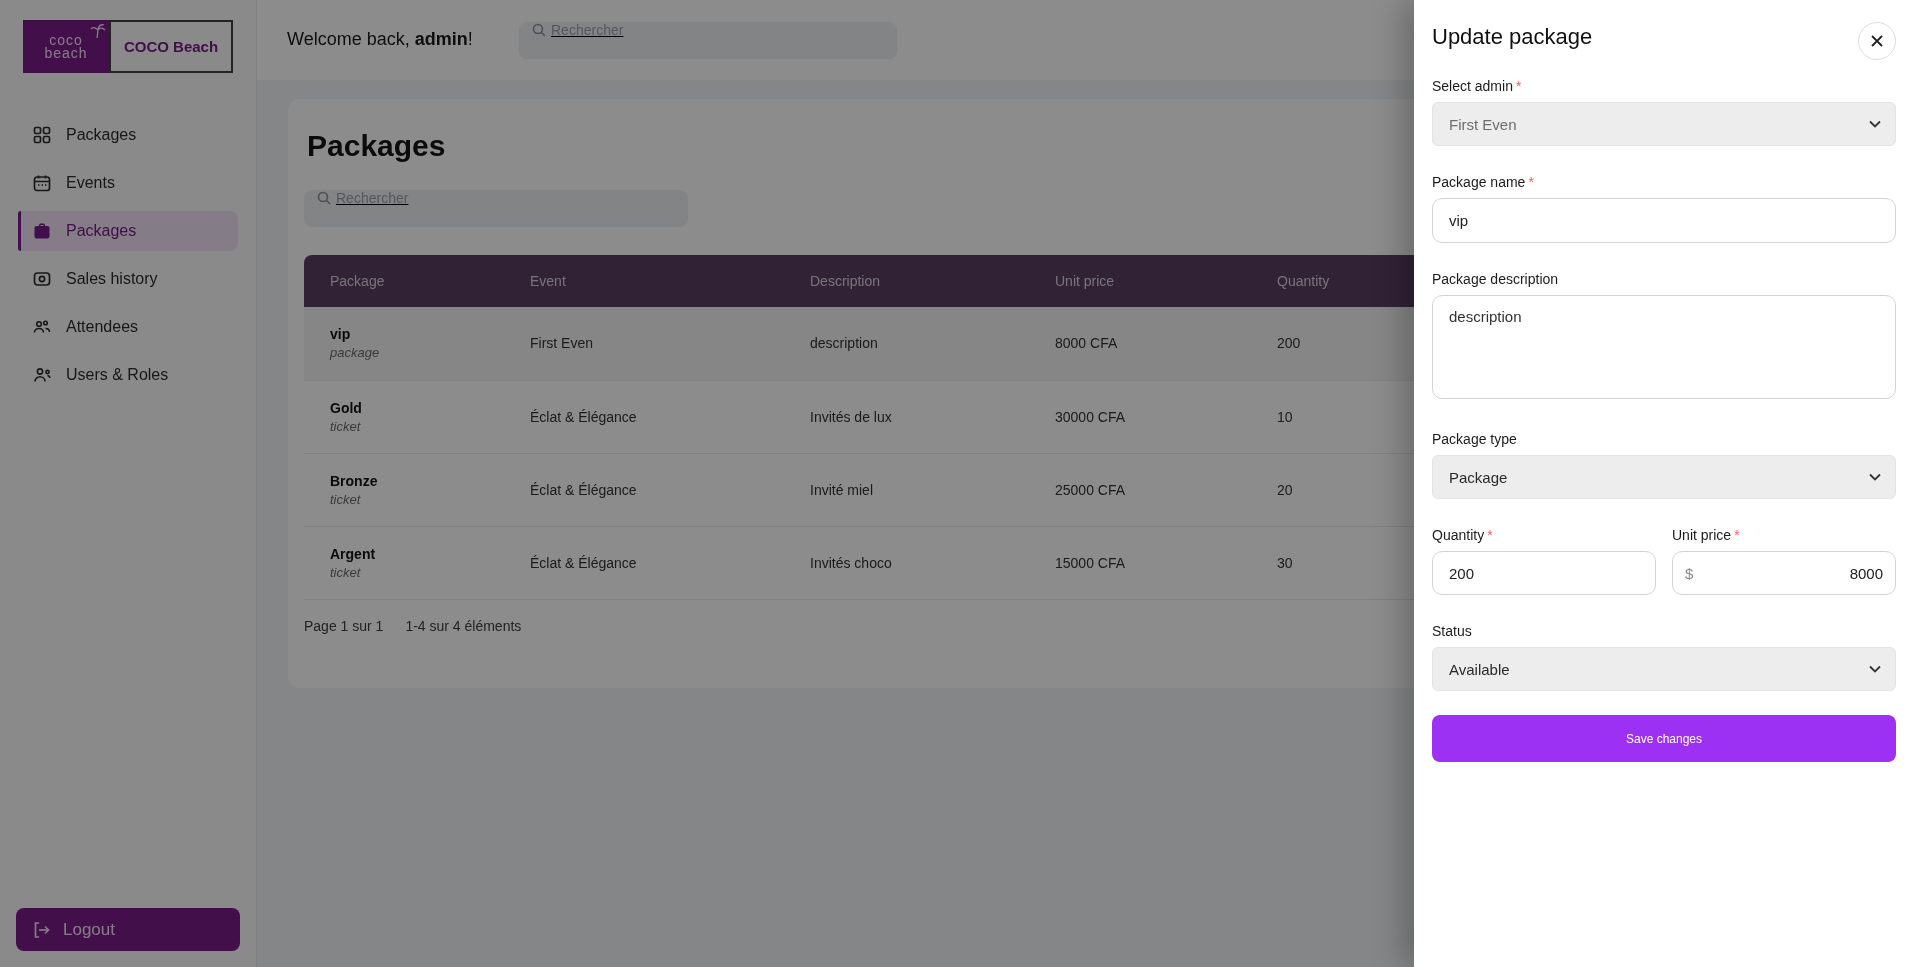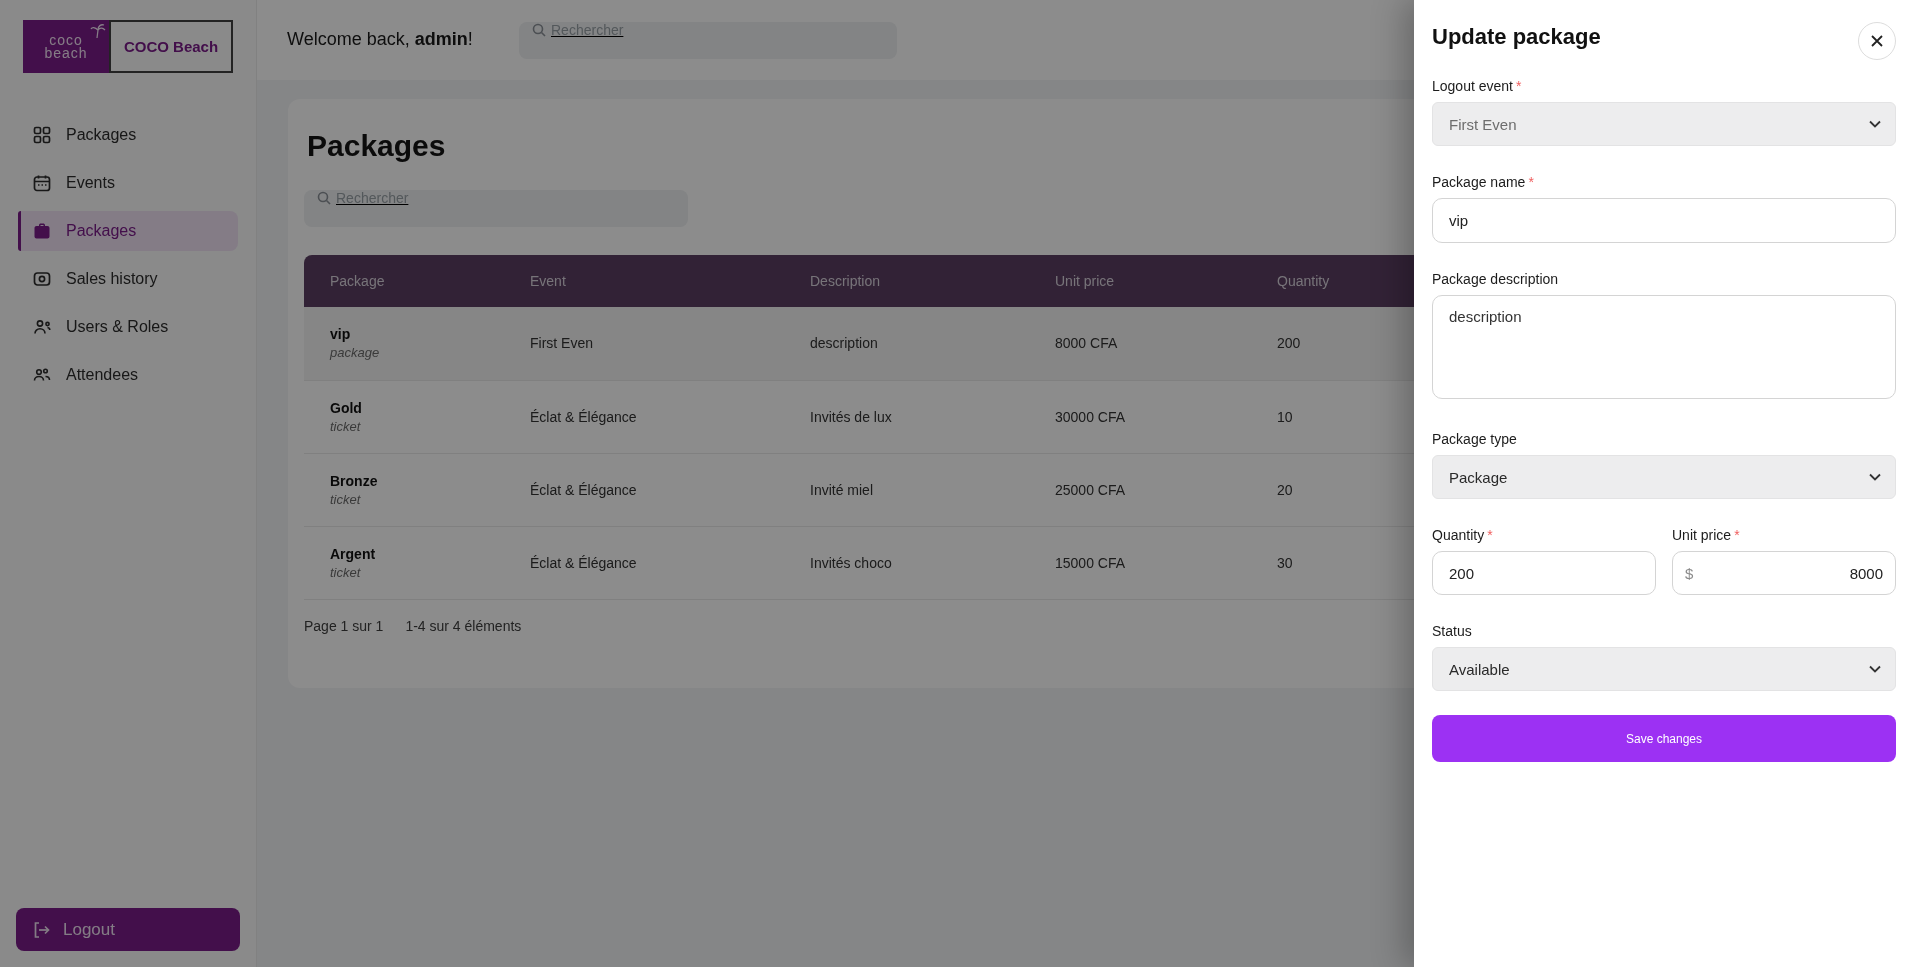--- a/index.html
+++ b/index.html
@@ -54,21 +54,21 @@
   .pkg-type { color: #6b6b6b; font-style: italic; font-size: 13px; margin-top: 3px; }
   .pagination { margin-top: 18px; font-size: 14px; color: #3f3f3f; display: flex; gap: 22px; }
 
   
   .overlay { position: absolute; left: 0; top: 0; width: 1414px; height: 967px;
              background: rgba(0,0,0,0.45); z-index: 40; }
 
   
   .drawer { position: absolute; left: 1414px; top: 0; width: 500px; height: 967px; background: #ffffff;
             z-index: 50; box-shadow: -10px 0 30px rgba(0,0,0,0.25); padding: 24px 18px 0 18px; }
-  .drawer-title { font-size: 22px; font-weight: bold; color: #111; }
+  .drawer-title { font-size: 22px; font-weight: normal; color: #111; }
   .drawer-close { position: absolute; right: 18px; top: 22px; width: 38px; height: 38px; border-radius: 50%;
                   border: 1px solid #ddd; background: #fff; display: flex; align-items: center; justify-content: center;
                   cursor: pointer; color: #222; }
   .fgroup { margin-top: 28px; }
   .flabel { font-size: 14px; color: #1c1c1c; }
   .req { color: #f05e5e; margin-left: 3px; }
   .fselect { margin-top: 8px; height: 44px; background: #ededee; border: 1px solid #e3e3e4; border-radius: 6px;
              display: flex; align-items: center; justify-content: space-between; padding: 0 14px 0 16px;
              font-size: 15px; color: #2a2a2a; cursor: pointer; }
   .fselect .muted { color: #6d6d6d; }
@@ -146,38 +146,38 @@
           <svg width="20" height="20" viewBox="0 0 20 20" fill="none" stroke="currentColor" stroke-width="1.7">
             <rect x="2.5" y="4" width="15" height="12" rx="3"></rect>
               <circle cx="10" cy="10" r="2.6"></circle>
           </svg>
         </span>
         <span>Sales history</span>
       </div>
       <div class="nav-item">
         <span class="icon">
           <svg width="20" height="20" viewBox="0 0 20 20" fill="none" stroke="currentColor" stroke-width="1.6">
+            <circle cx="7" cy="7" r="2.3"></circle>
+              <circle cx="13.5" cy="6" r="1.8"></circle>
+            <path d="M2.5 15.5c0-2.4 2-4 4.5-4s4.5 1.6 4.5 4"></path>
+              <path d="M13.5 11.5c2.2 0 4 1.4 4 3.5"></path>
+          </svg>
+        </span>
+        <span>Attendees</span>
+      </div>
+      <div class="nav-item">
+        <span class="icon">
+          <svg width="20" height="20" viewBox="0 0 20 20" fill="none" stroke="currentColor" stroke-width="1.6">
             <circle cx="8" cy="6.5" r="2.6"></circle>
               <path d="M3 16.5c0-2.8 2.2-4.7 5-4.7s5 1.9 5 4.7"></path>
             <circle cx="15.5" cy="7" r="1.6"></circle>
               <path d="M15.5 10.5c1.5.3 2.3 1.2 2.3 2.4"></path>
           </svg>
         </span>
         <span>Users &amp; Roles</span>
-      </div>
-      <div class="nav-item">
-        <span class="icon">
-          <svg width="20" height="20" viewBox="0 0 20 20" fill="none" stroke="currentColor" stroke-width="1.6">
-            <circle cx="7" cy="7" r="2.3"></circle>
-              <circle cx="13.5" cy="6" r="1.8"></circle>
-            <path d="M2.5 15.5c0-2.4 2-4 4.5-4s4.5 1.6 4.5 4"></path>
-              <path d="M13.5 11.5c2.2 0 4 1.4 4 3.5"></path>
-          </svg>
-        </span>
-        <span>Attendees</span>
       </div>
     </nav>
 
     <button class="logout-btn">
       <span class="icon">
         <svg width="20" height="20" viewBox="0 0 20 20" fill="none" stroke="currentColor" stroke-width="1.7">
           <path d="M8 3H4.5v14H8"></path>
             <path d="M8 10h9"></path>
             <path d="M14 6.5 17.5 10 14 13.5"></path>
         </svg>
@@ -290,21 +290,21 @@
     <button class="drawer-close">
       <span class="icon">
         <svg width="14" height="14" viewBox="0 0 14 14" fill="none" stroke="currentColor" stroke-width="1.8">
           <path d="M2 2 12 12M12 2 2 12"></path>
         </svg>
       </span>
     </button>
 
     <div class="fgroup">
       <div class="flabel">
-        <span>Logout event</span><span class="req">*</span>
+        <span>Select admin</span><span class="req">*</span>
       </div>
       <div class="fselect">
         <span class="muted">First Even</span>
         <span class="icon">
           <svg width="12" height="8" viewBox="0 0 12 8" fill="none" stroke="#333" stroke-width="1.8">
               <path d="M1 1.5 6 6.5 11 1.5"></path>
             </svg>
         </span>
       </div>
     </div>

